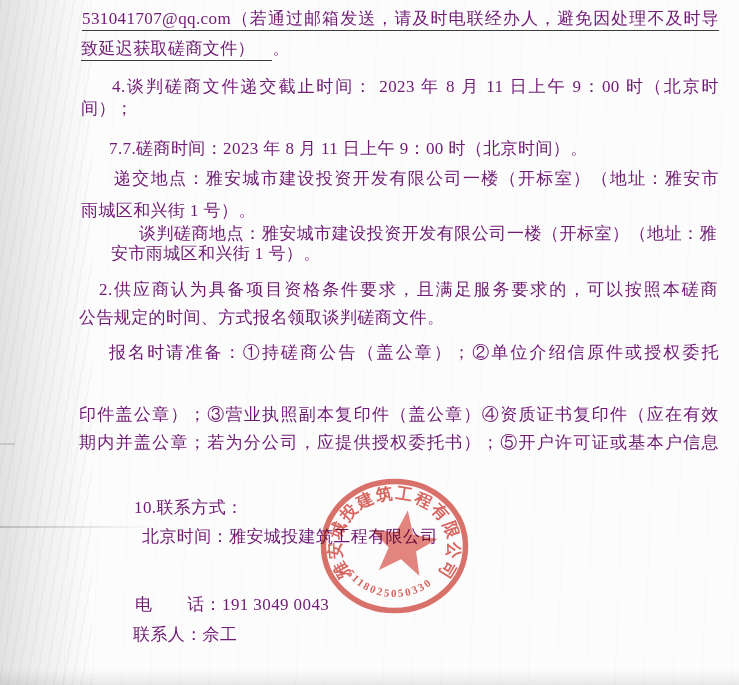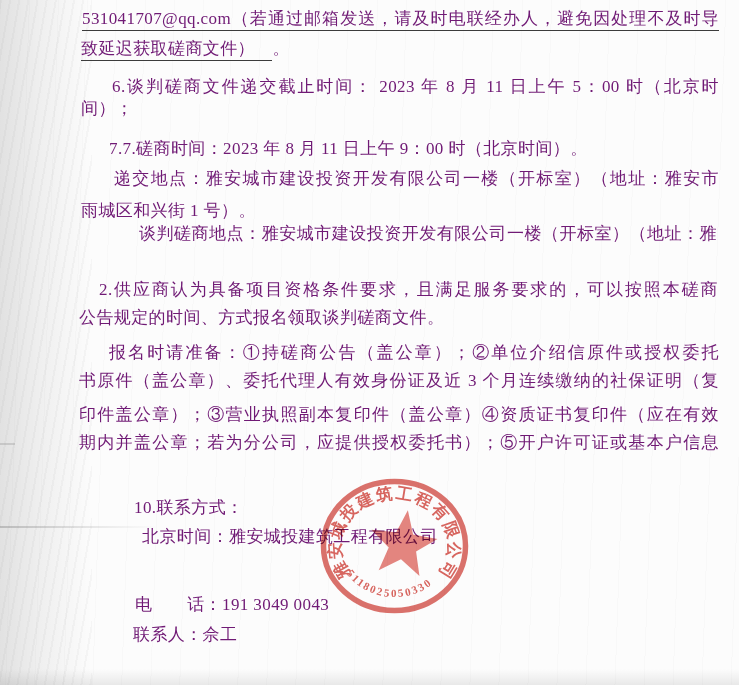--- a/index.html
+++ b/index.html
@@ -54,30 +54,30 @@
 
 <div class="page">
 
   <div class="scan-left-shadow"></div>
   <div class="scan-bottom-shadow"></div>
   <div class="scan-line"></div>
   <div class="scan-speck"></div>
 
   <div class="line jst" style="left:82px;top:8px;width:637px"><span class="u">531041707@qq.com（若通过邮箱发送，请及时电联经办人，避免因处理不及时导</span></div>
   <div class="line" style="left:81px;top:38px"><span class="u">致延迟获取磋商文件）　</span><span>。</span></div>
-  <div class="line jst" style="left:112px;top:76px;width:607px">6.谈判磋商文件递交截止时间： 2023 年 8 月 11 日上午 5：00 时（北京时</div>
+  <div class="line jst" style="left:112px;top:76px;width:607px">4.谈判磋商文件递交截止时间： 2023 年 8 月 11 日上午 9：00 时（北京时</div>
   <div class="line" style="left:81px;top:98px">间）；</div>
   <div class="line" style="left:109px;top:138px">7.7.磋商时间：2023 年 8 月 11 日上午 9：00 时（北京时间）。</div>
   <div class="line jst" style="left:114px;top:168px;width:605px">递交地点：雅安城市建设投资开发有限公司一楼（开标室）（地址：雅安市</div>
   <div class="line" style="left:81px;top:200px">雨城区和兴街 1 号）。</div>
   <div class="line jst" style="left:139px;top:223px;width:578px">谈判磋商地点：雅安城市建设投资开发有限公司一楼（开标室）（地址：雅</div>
+  <div class="line" style="left:111px;top:243px">安市雨城区和兴街 1 号）。</div>
   <div class="line jst" style="left:99px;top:279px;width:619px">2.供应商认为具备项目资格条件要求，且满足服务要求的，可以按照本磋商</div>
   <div class="line" style="left:79px;top:307px">公告规定的时间、方式报名领取谈判磋商文件。</div>
   <div class="line jst" style="left:109px;top:342px;width:610px">报名时请准备：①持磋商公告（盖公章）；②单位介绍信原件或授权委托</div>
-  <div class="line jst" style="left:79px;top:370px;width:640px">书原件（盖公章）、委托代理人有效身份证及近 3 个月连续缴纳的社保证明（复</div>
   <div class="line jst" style="left:79px;top:432px;width:640px">期内并盖公章；若为分公司，应提供授权委托书）；⑤开户许可证或基本户信息</div>
   <div class="line jst" style="left:79px;top:404px;width:640px">印件盖公章）；③营业执照副本复印件（盖公章）④资质证书复印件（应在有效</div>
   <div class="line" style="left:134px;top:497px">10.联系方式：</div>
   <div class="line" style="left:142px;top:526px">北京时间：雅安城投建筑工程有限公司</div>
   <div class="line" style="left:135px;top:594px">电　　话：191 3049 0043</div>
   <div class="line" style="left:133px;top:624px">联系人：佘工</div>
 
   <svg class="seal" width="739" height="685" viewBox="0 0 739 685" aria-hidden="true">
     <defs>
       <path id="sealTopArc" d="M 351.4,574.3 A 54,47 0 1 1 437.6,574.3" fill="none"></path>

